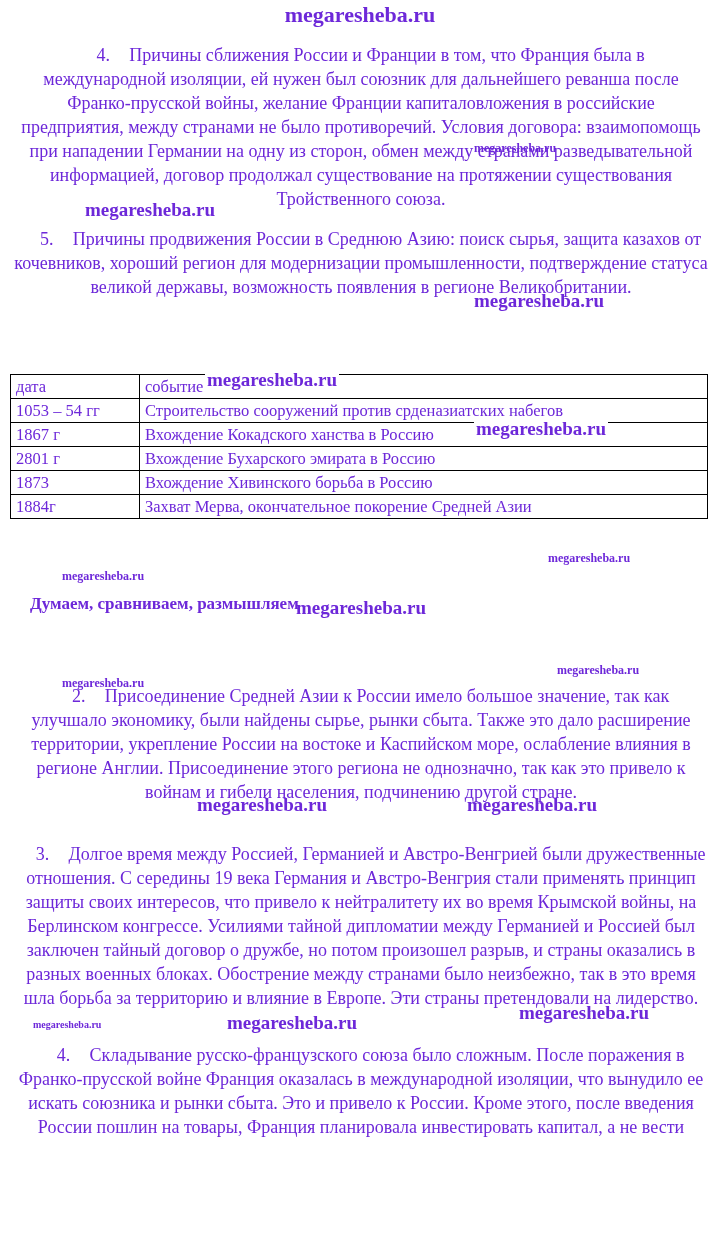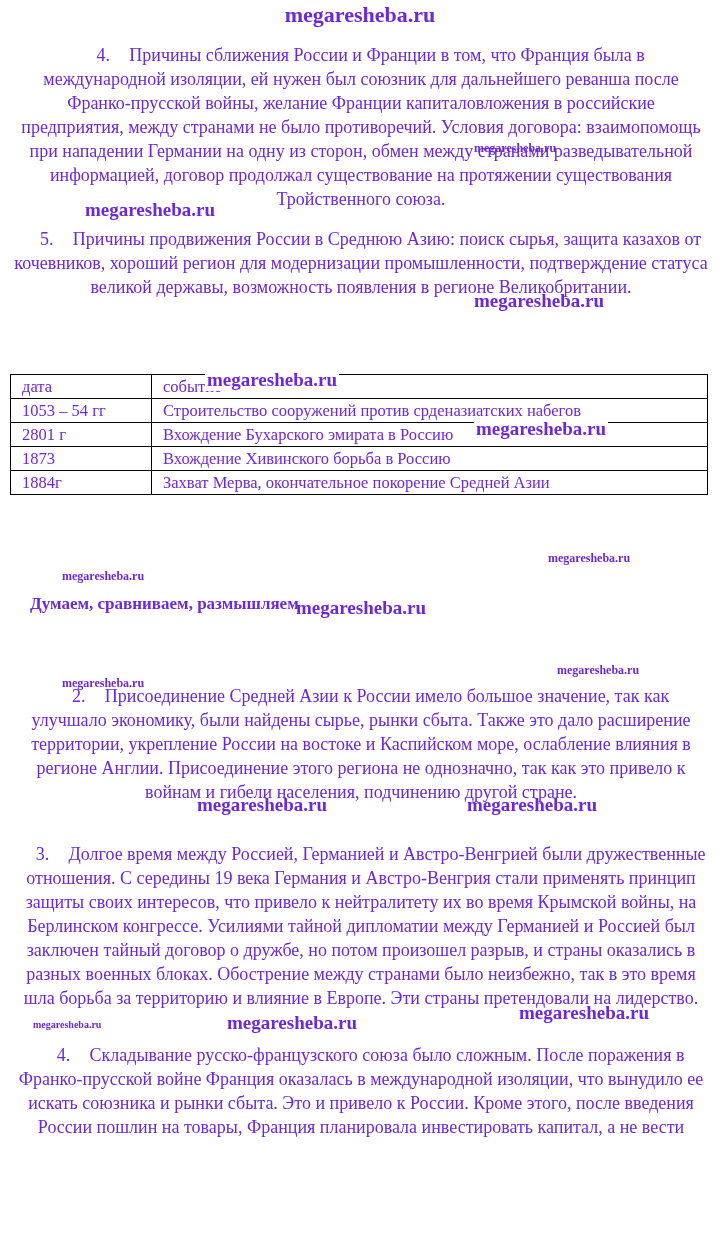--- a/index.html
+++ b/index.html
@@ -14,21 +14,21 @@
   .para {
     position:absolute; left:14px; width:694px; margin:0;
     font-size:18px; line-height:24px; text-align:center;
   }
   .num { display:inline-block; width:52px; }
   .tbl {
     position:absolute; left:10px; top:374px; width:698px;
     border-collapse:collapse; font-size:16.5px;
   }
   .tbl td {
-    border:1px solid #000; padding:0 11px; height:23px;
+    border:1px solid #000; padding:0 5px; height:23px;
     text-align:left; vertical-align:middle; font-weight:normal;
   }
   .col-date { width:118px; }
   .heading {
     position:absolute; left:14px; top:578px; margin:16px;
     font-weight:bold; font-size:17px;
   }
   .wm { position:absolute; font-weight:bold; white-space:nowrap; z-index:5; }
   .wm-small { font-size:12px; }
   .wm-tiny  { font-size:10px; }
@@ -53,20 +53,24 @@
 
   <table class="tbl">
     <tbody>
       <tr>
         <td class="col-date">дата</td>
         <td>событие</td>
       </tr>
       <tr>
         <td>1053 – 54 гг</td>
         <td>Строительство сооружений против срденазиатских набегов</td>
+      </tr>
+      <tr>
+        <td>1867 г</td>
+        <td>Вхождение Кокадского ханства в Россию</td>
       </tr>
       <tr>
         <td>2801 г</td>
         <td>Вхождение Бухарского эмирата  в Россию</td>
       </tr>
       <tr>
         <td>1873</td>
         <td>Вхождение Хивинского  борьба в Россию</td>
       </tr>
       <tr>

